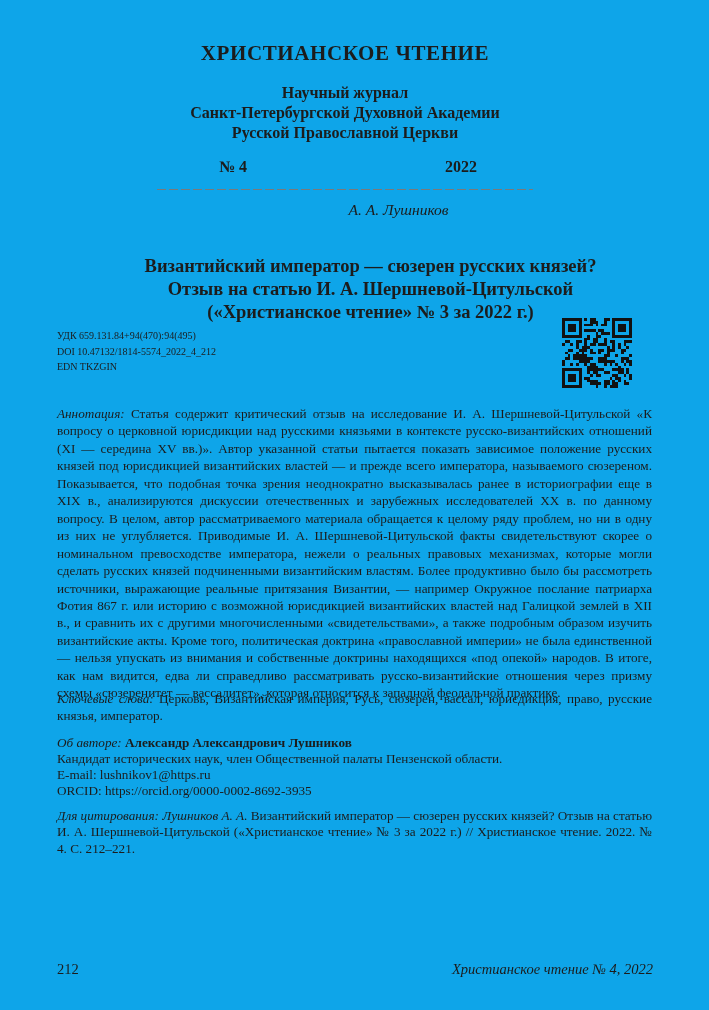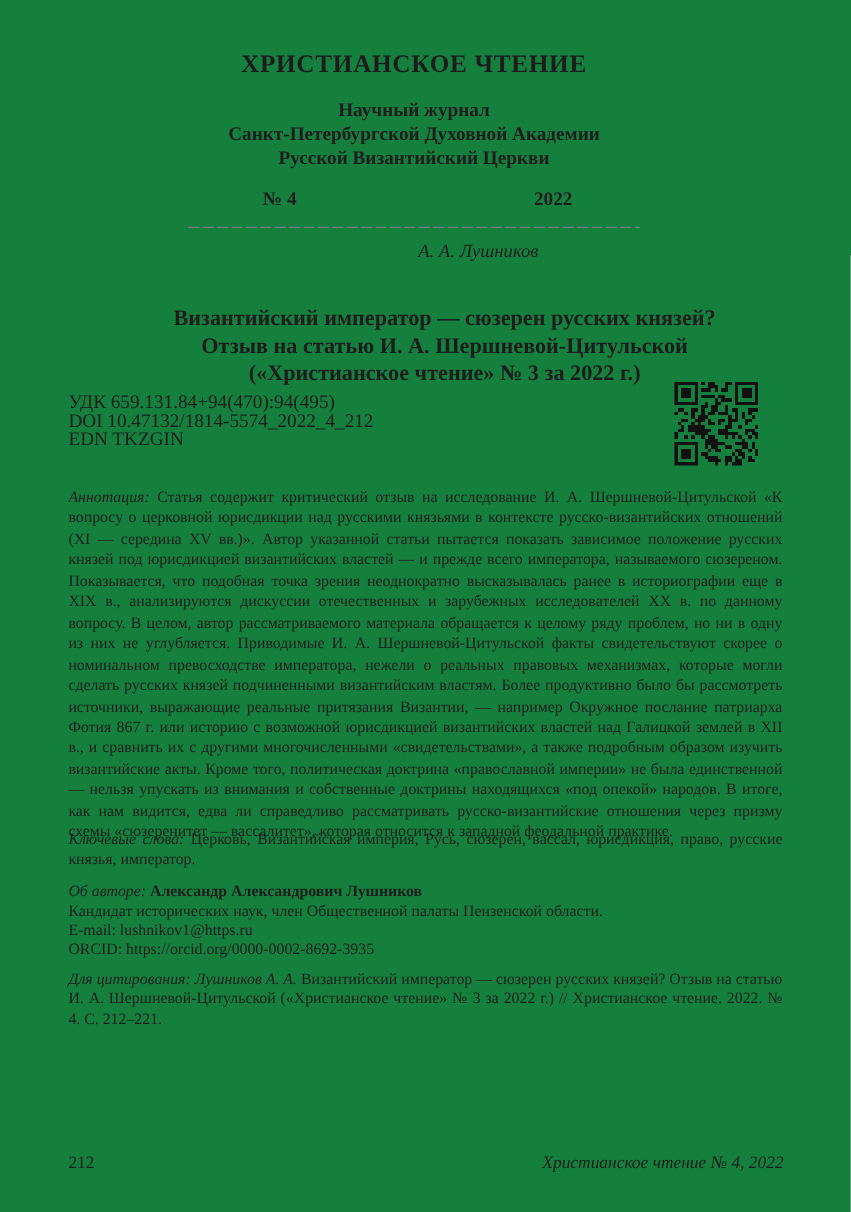--- a/index.html
+++ b/index.html
@@ -1,21 +1,21 @@
 <!DOCTYPE html>
 <html lang="ru"><head>
 <meta charset="utf-8">
 <style>
   html, body { margin: 0; padding: 0; background: #e8e8e8; }
   .page {
     position: relative;
     width: 709px;
     height: 1010px;
     margin: 0 auto;
-    background: #15803d;
+    background: #0ea5e9;
     color: #1c1c1c;
     font-family: "Liberation Serif", "DejaVu Serif", serif;
     overflow: hidden;
   }
   .j-title {
     position: absolute; top: 41px; left: 0; width: 690px;
     text-align: center; font-size: 21px; font-weight: bold; letter-spacing: 0.6px;
     margin: 0;
   }
   .j-sub {
@@ -36,21 +36,21 @@
     position: absolute; top: 201px; left: 0; width: 709px;
     text-align: center; font-style: italic; font-size: 15.5px; margin-left: 44px;
   }
   .a-title {
     position: absolute; top: 239px; left: 0; width: 709px;
     text-align: center; font-size: 18.5px; font-weight: bold; line-height: 23px;
     margin: 16px;
   }
   .meta {
     position: absolute; top: 328px; left: 57px;
-    font-size: 16px; line-height: 15.6px;
+    font-size: 10px; line-height: 15.6px;
   }
   .qr-box {
     position: absolute; top: 318px; left: 562px; width: 70px; height: 70px;
   }
   .qr-box svg { width: 70px; height: 70px; display: block; }
   p.block { margin: 0; }
   .abstract {
     position: absolute; top: 405px; left: 57px; width: 595px;
     font-size: 13.2px; line-height: 17.45px; text-align: justify;
   }
@@ -78,21 +78,21 @@
 </head>
 <body>
 
 <div class="page">
 
   <h1 class="j-title">ХРИСТИАНСКОЕ ЧТЕНИЕ</h1>
 
   <div class="j-sub">
     <div>Научный журнал</div>
     <div>Санкт-Петербургской Духовной Академии</div>
-    <div>Русской Византийский Церкви</div>
+    <div>Русской Православной Церкви</div>
   </div>
 
   <div class="issue-row">
     <span>№ 4</span>
     <span>2022</span>
   </div>
 
   <div class="rule"></div>
 
   <div class="author">А. А. Лушников</div>

